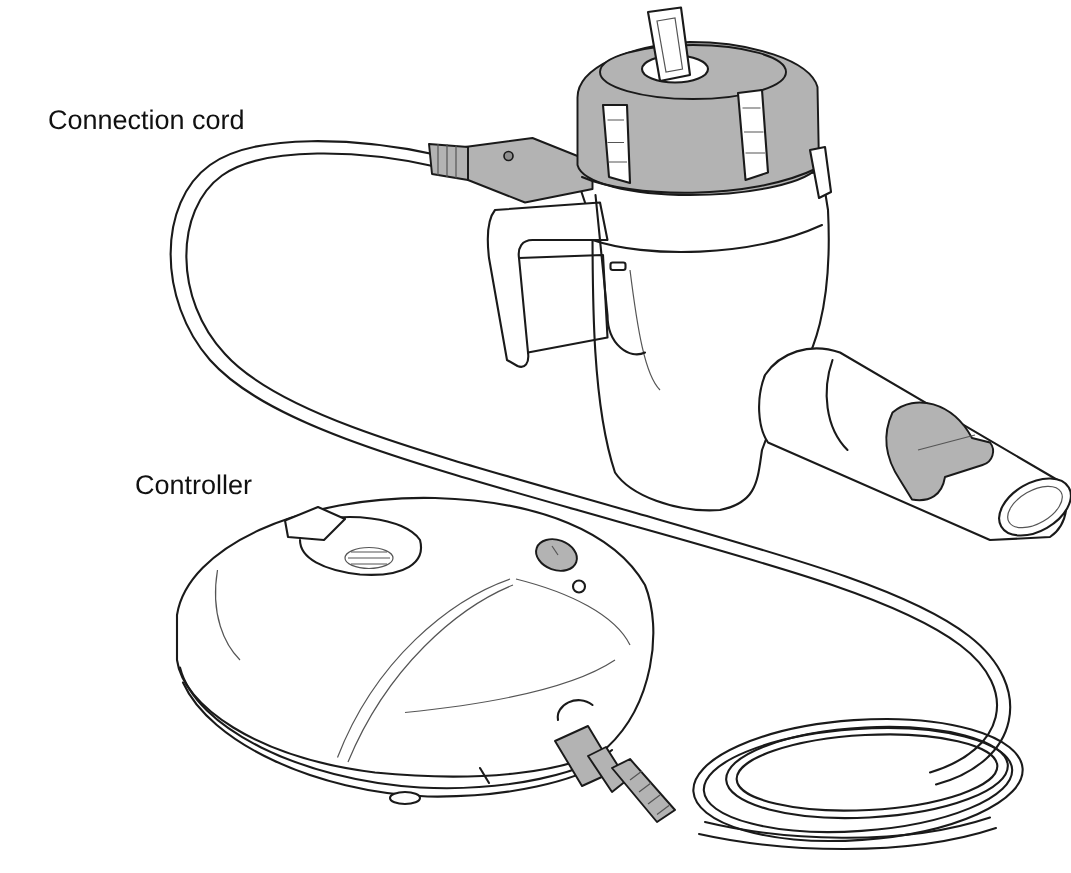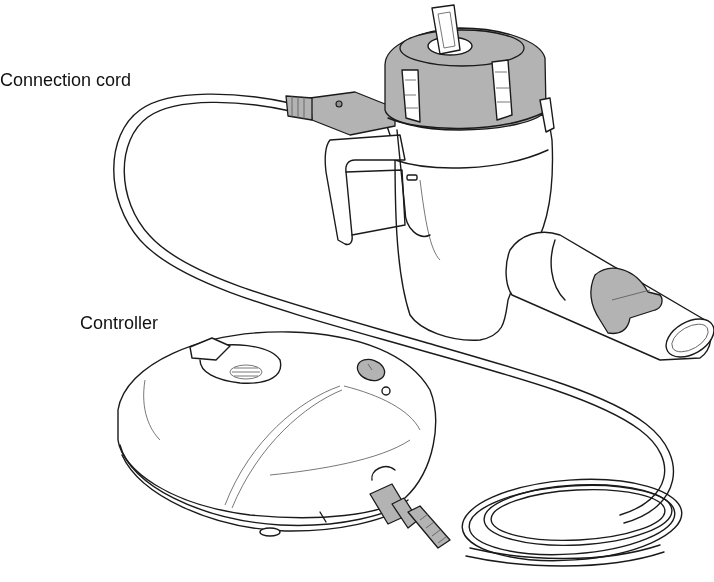--- a/index.html
+++ b/index.html
@@ -5,20 +5,21 @@
     html, body { margin: 0; padding: 0; background: #ffffff; }
     body { width: 714px; height: 582px; position: relative; overflow: hidden; }
     .canvas { position: absolute; left: 0; top: 0; width: 714px; height: 582px; }
     .label {
       position: absolute;
       font-family: "Liberation Sans", sans-serif;
       font-size: 18px;
       color: #111111;
       white-space: nowrap;
       line-height: 1;
+      padding-left: 32px;
     }
     svg { position: absolute; left: 0; top: 0; }
     .ln { fill: none; stroke: #1a1a1a; stroke-width: 1.4; stroke-linejoin: round; stroke-linecap: round; }
     .thin { fill: none; stroke: #555; stroke-width: 0.8; }
     .wf { fill: #ffffff; stroke: #1a1a1a; stroke-width: 1.4; stroke-linejoin: round; }
     .gf { fill: #b3b3b3; stroke: #1a1a1a; stroke-width: 1.3; stroke-linejoin: round; }
     .gdk { fill: #8f8f8f; stroke: #1a1a1a; stroke-width: 1.1; }
   </style>
 </head>
 <body>
@@ -114,15 +115,15 @@
       <path class="ln" d="M372 480 C370 470, 385 462, 395 470"></path>
 
       <path class="gf" d="M370 494 L392 484 L410 514 L388 524 Z"></path>
       <path class="gf" d="M392 504 L404 498 L418 520 L408 528 Z"></path>
       <path class="gf" d="M408 512 L420 506 L450 540 L438 548 Z"></path>
       <path class="thin" d="M420 520 L428 514 M426 528 L434 522 M432 536 L440 530 M438 543 L446 537"></path>
     </g>
   </svg>
 
   <div class="label" style="left:0px; top:71px;">Connection cord</div>
-  <div class="label" style="left:80px; top:314px;">Controller</div>
+  <div class="label" style="left:58px; top:314px;">Controller</div>
 
 </div>
 
 </body></html>

